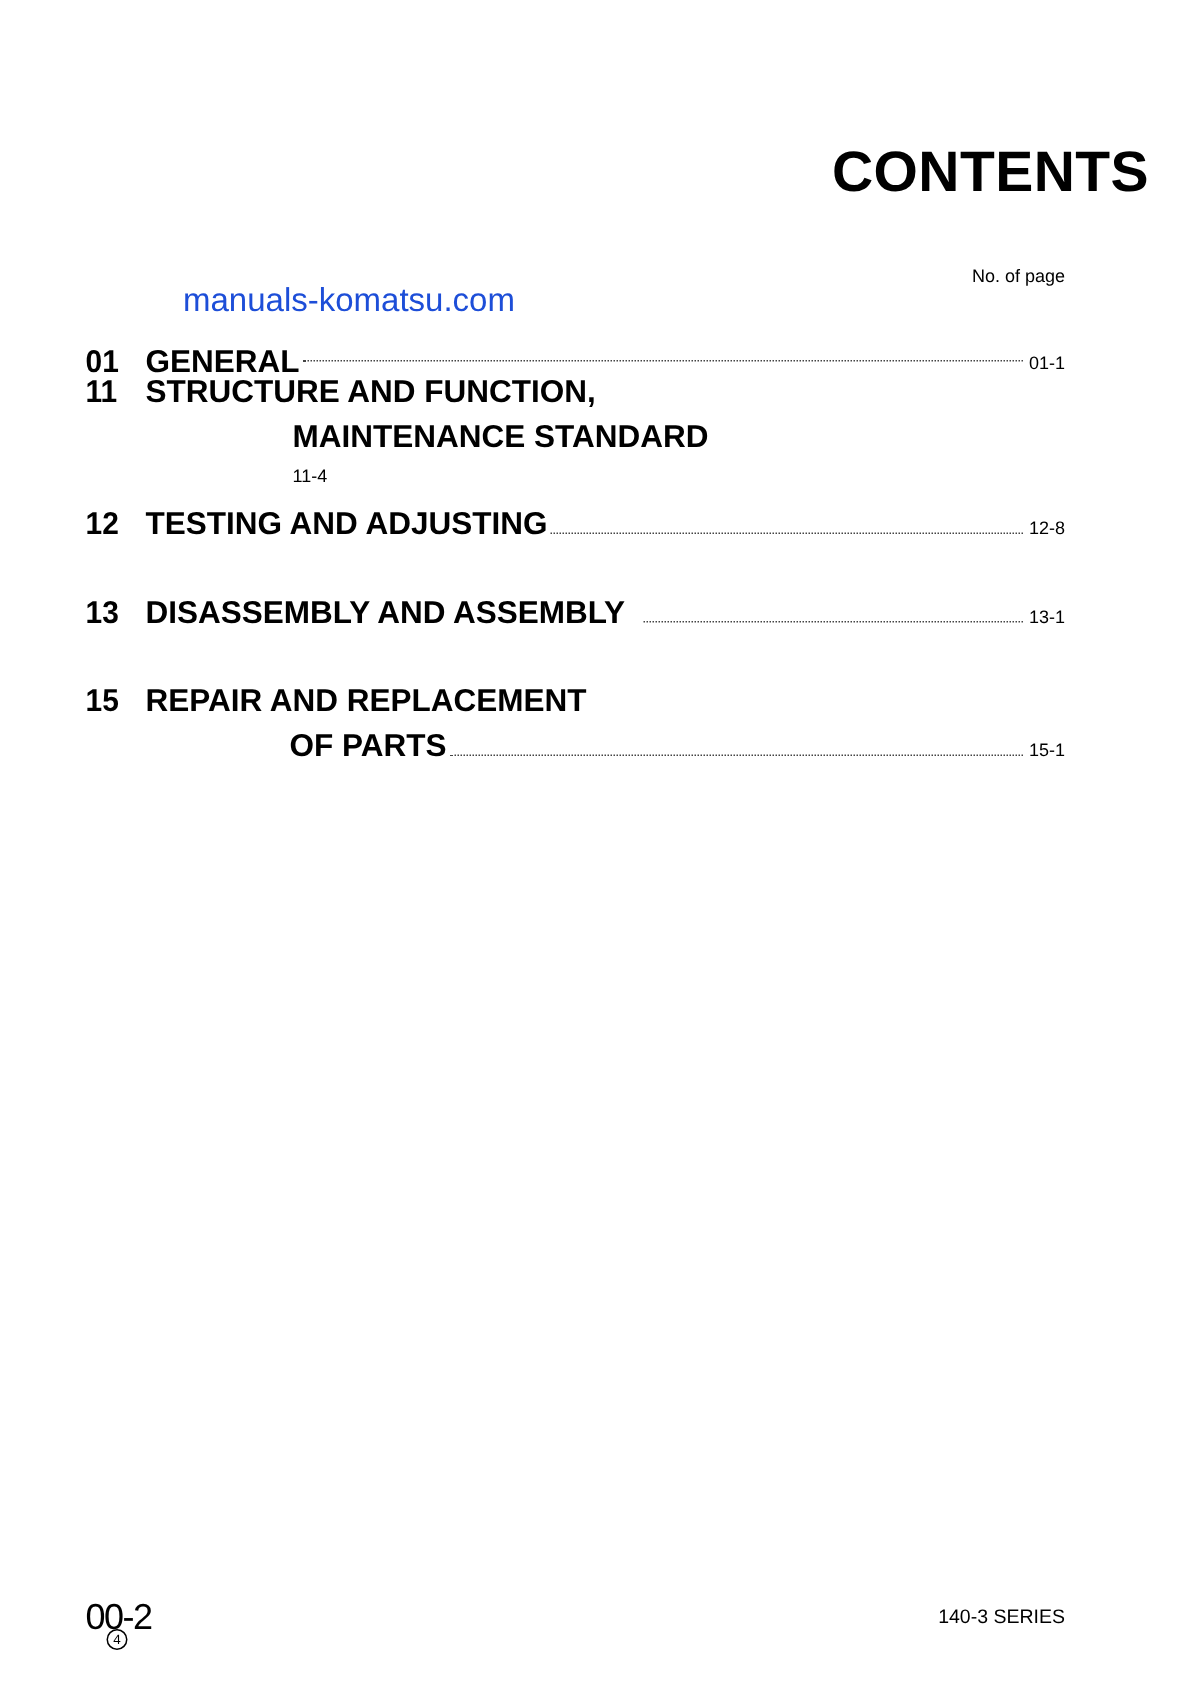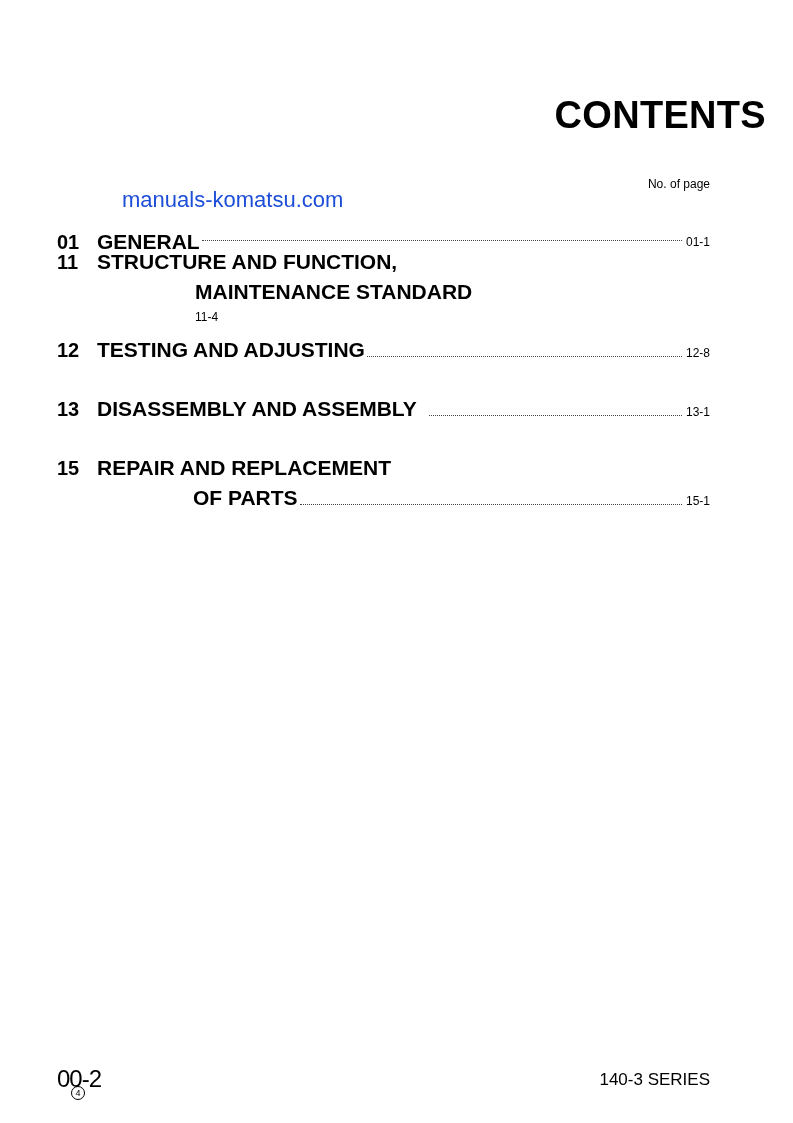--- a/index.html
+++ b/index.html
@@ -13,21 +13,21 @@
   .line { position: absolute; display: flex; align-items: baseline; font-weight: bold; font-size: 21px; }
   .label { white-space: nowrap; transform-origin: left; }
   .leader { flex: 1; border-bottom: 1px dotted #444; margin: 0 4px 5px 2px; height: 1px; }
   .page { font-size: 12px; font-weight: normal; white-space: nowrap; }
   .watermark { position: absolute; left: 122px; top: 187px; font-size: 22px; color: #1d4ed8;
                font-weight: normal; white-space: nowrap; }
   .footer-left { position: absolute; left: 57px; top: 1065px; font-size: 24px; letter-spacing: -1px; }
   .footer-rev { position: absolute; left: 71px; top: 1086px; width: 12px; height: 12px;
                 border: 1px solid #000; border-radius: 50%; font-size: 9px; text-align: center;
                 line-height: 12px; }
-  .footer-right { position: absolute; right: 83px; top: 1070px; font-size: 17px; text-align: center; }
+  .footer-right { position: absolute; right: 83px; top: 1070px; font-size: 13px; text-align: center; }
 </style>
 </head>
 <body>
 
 <div class="title">CONTENTS</div>
 <div class="col-head">No. of page</div>
 
 <div class="row" style="top:192px;margin-top:38px;">
   <span class="num">01</span>
   <div class="line" style="left:40px; right:0; top:0;align-items:center;">

